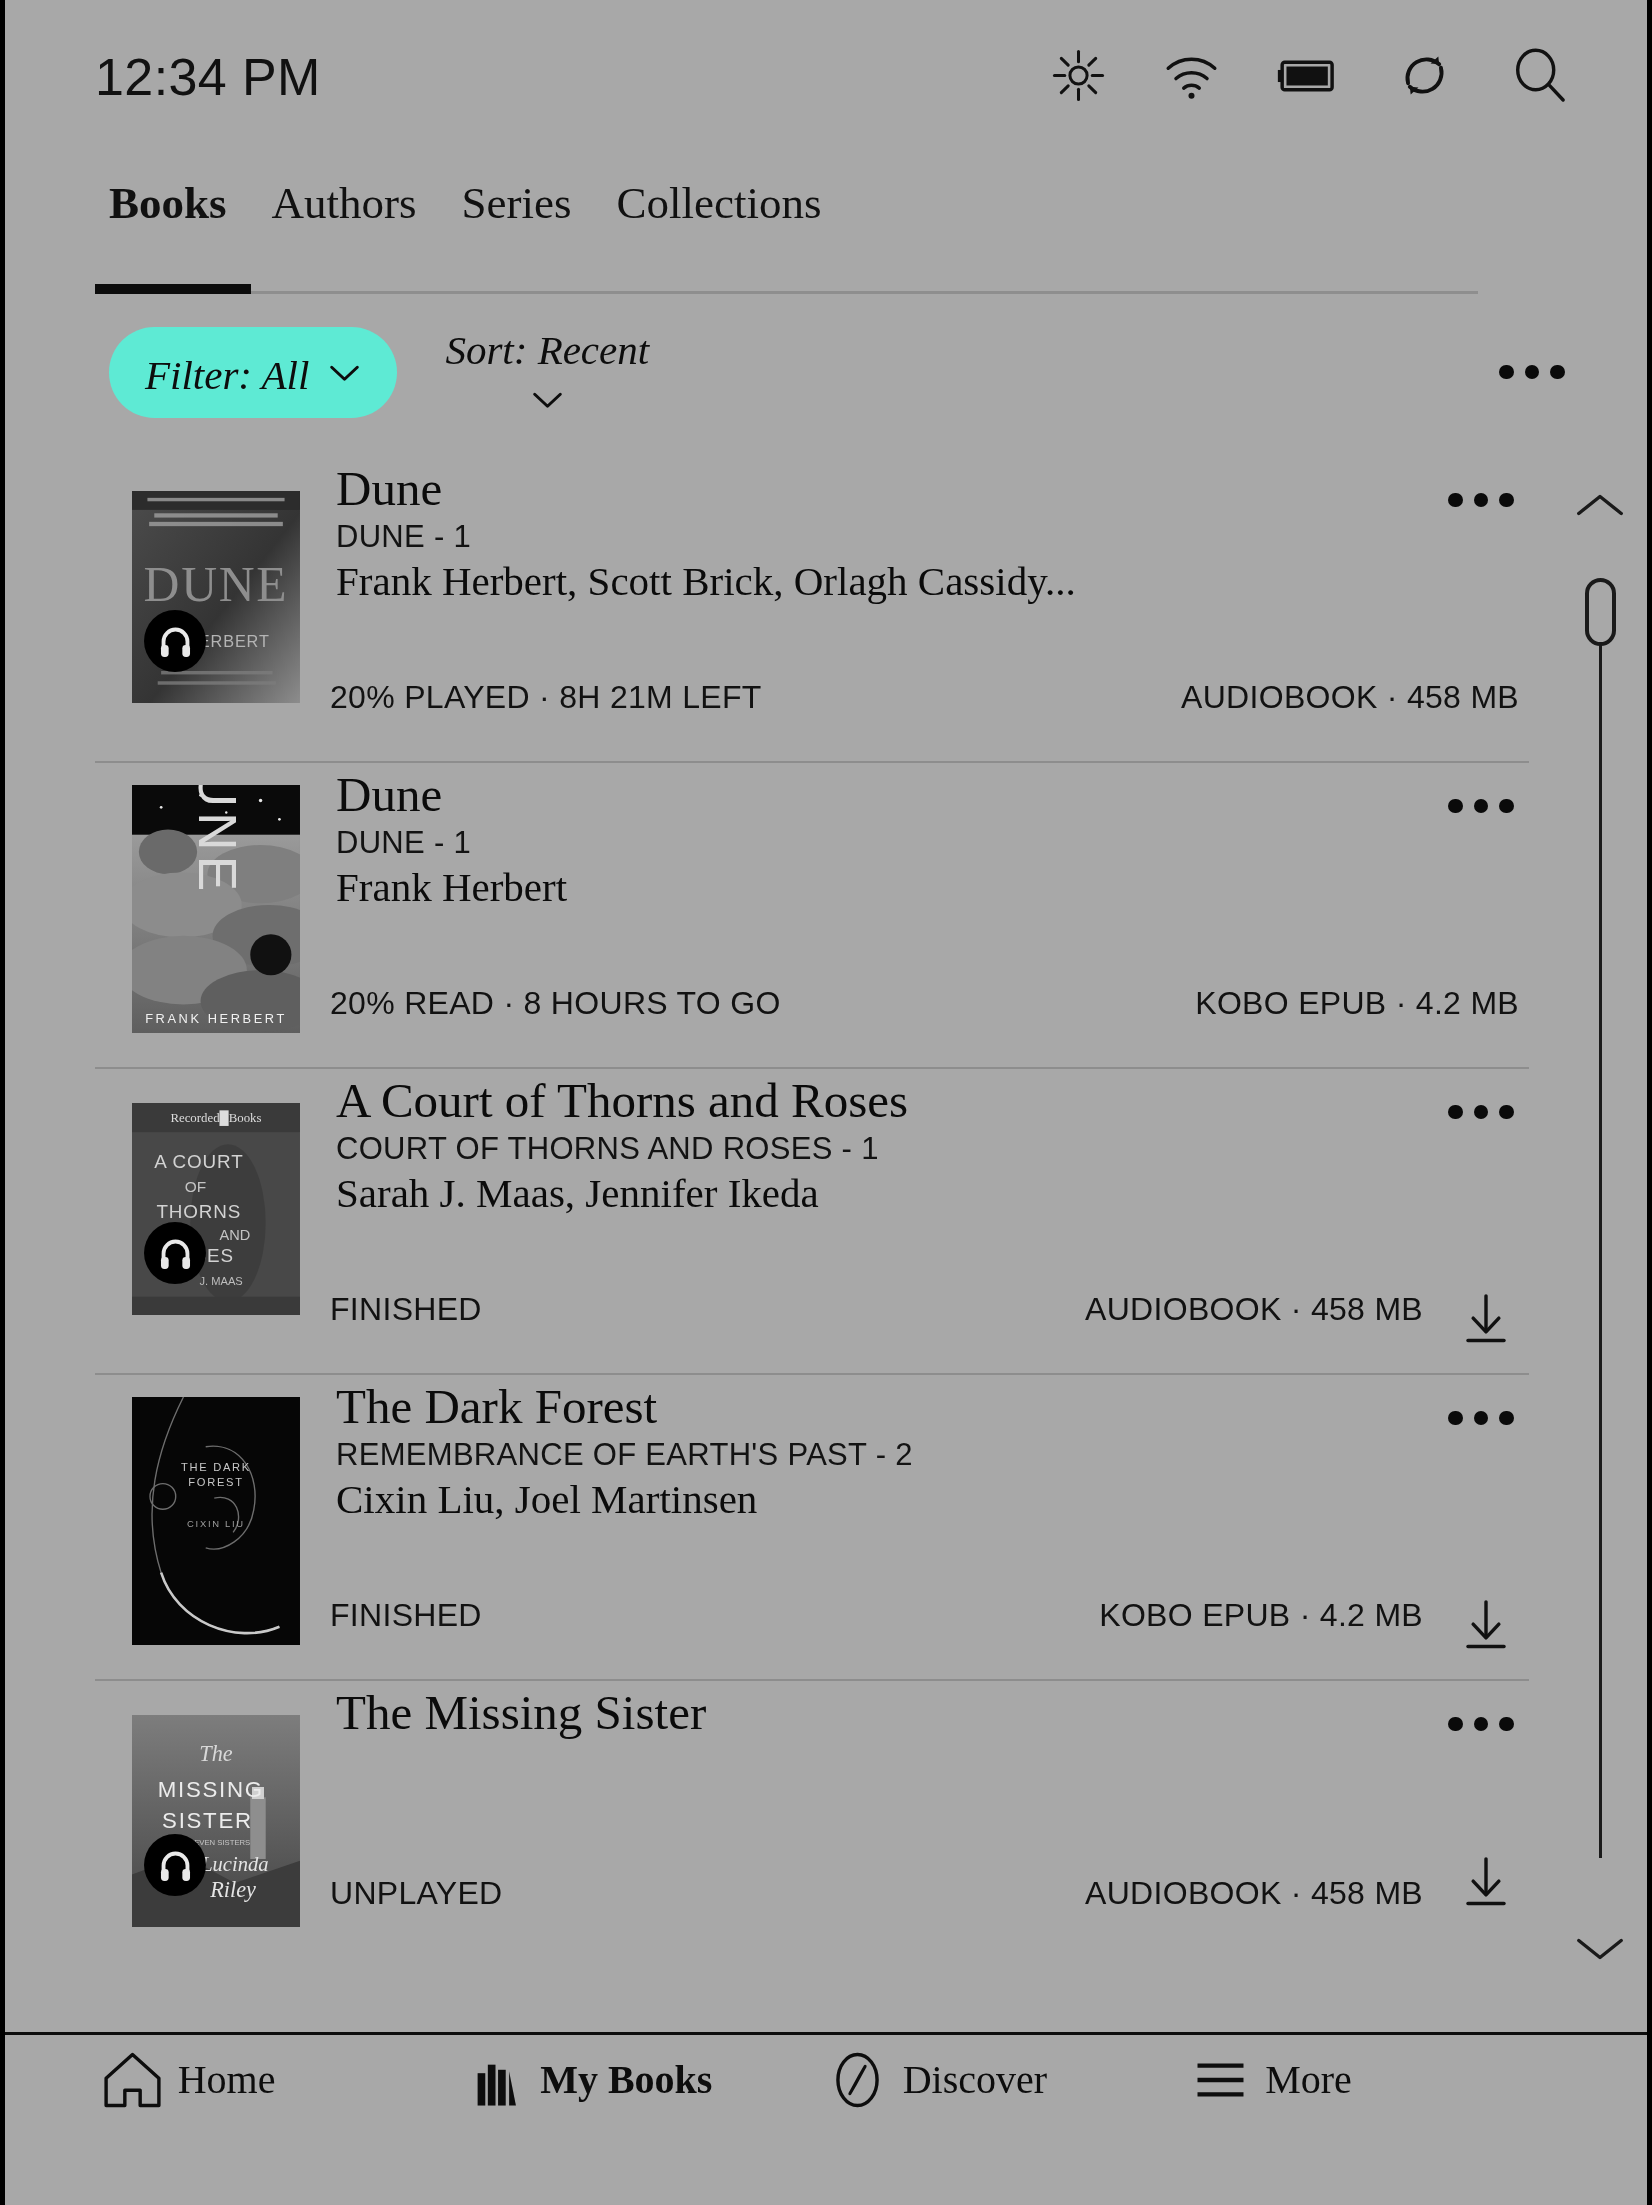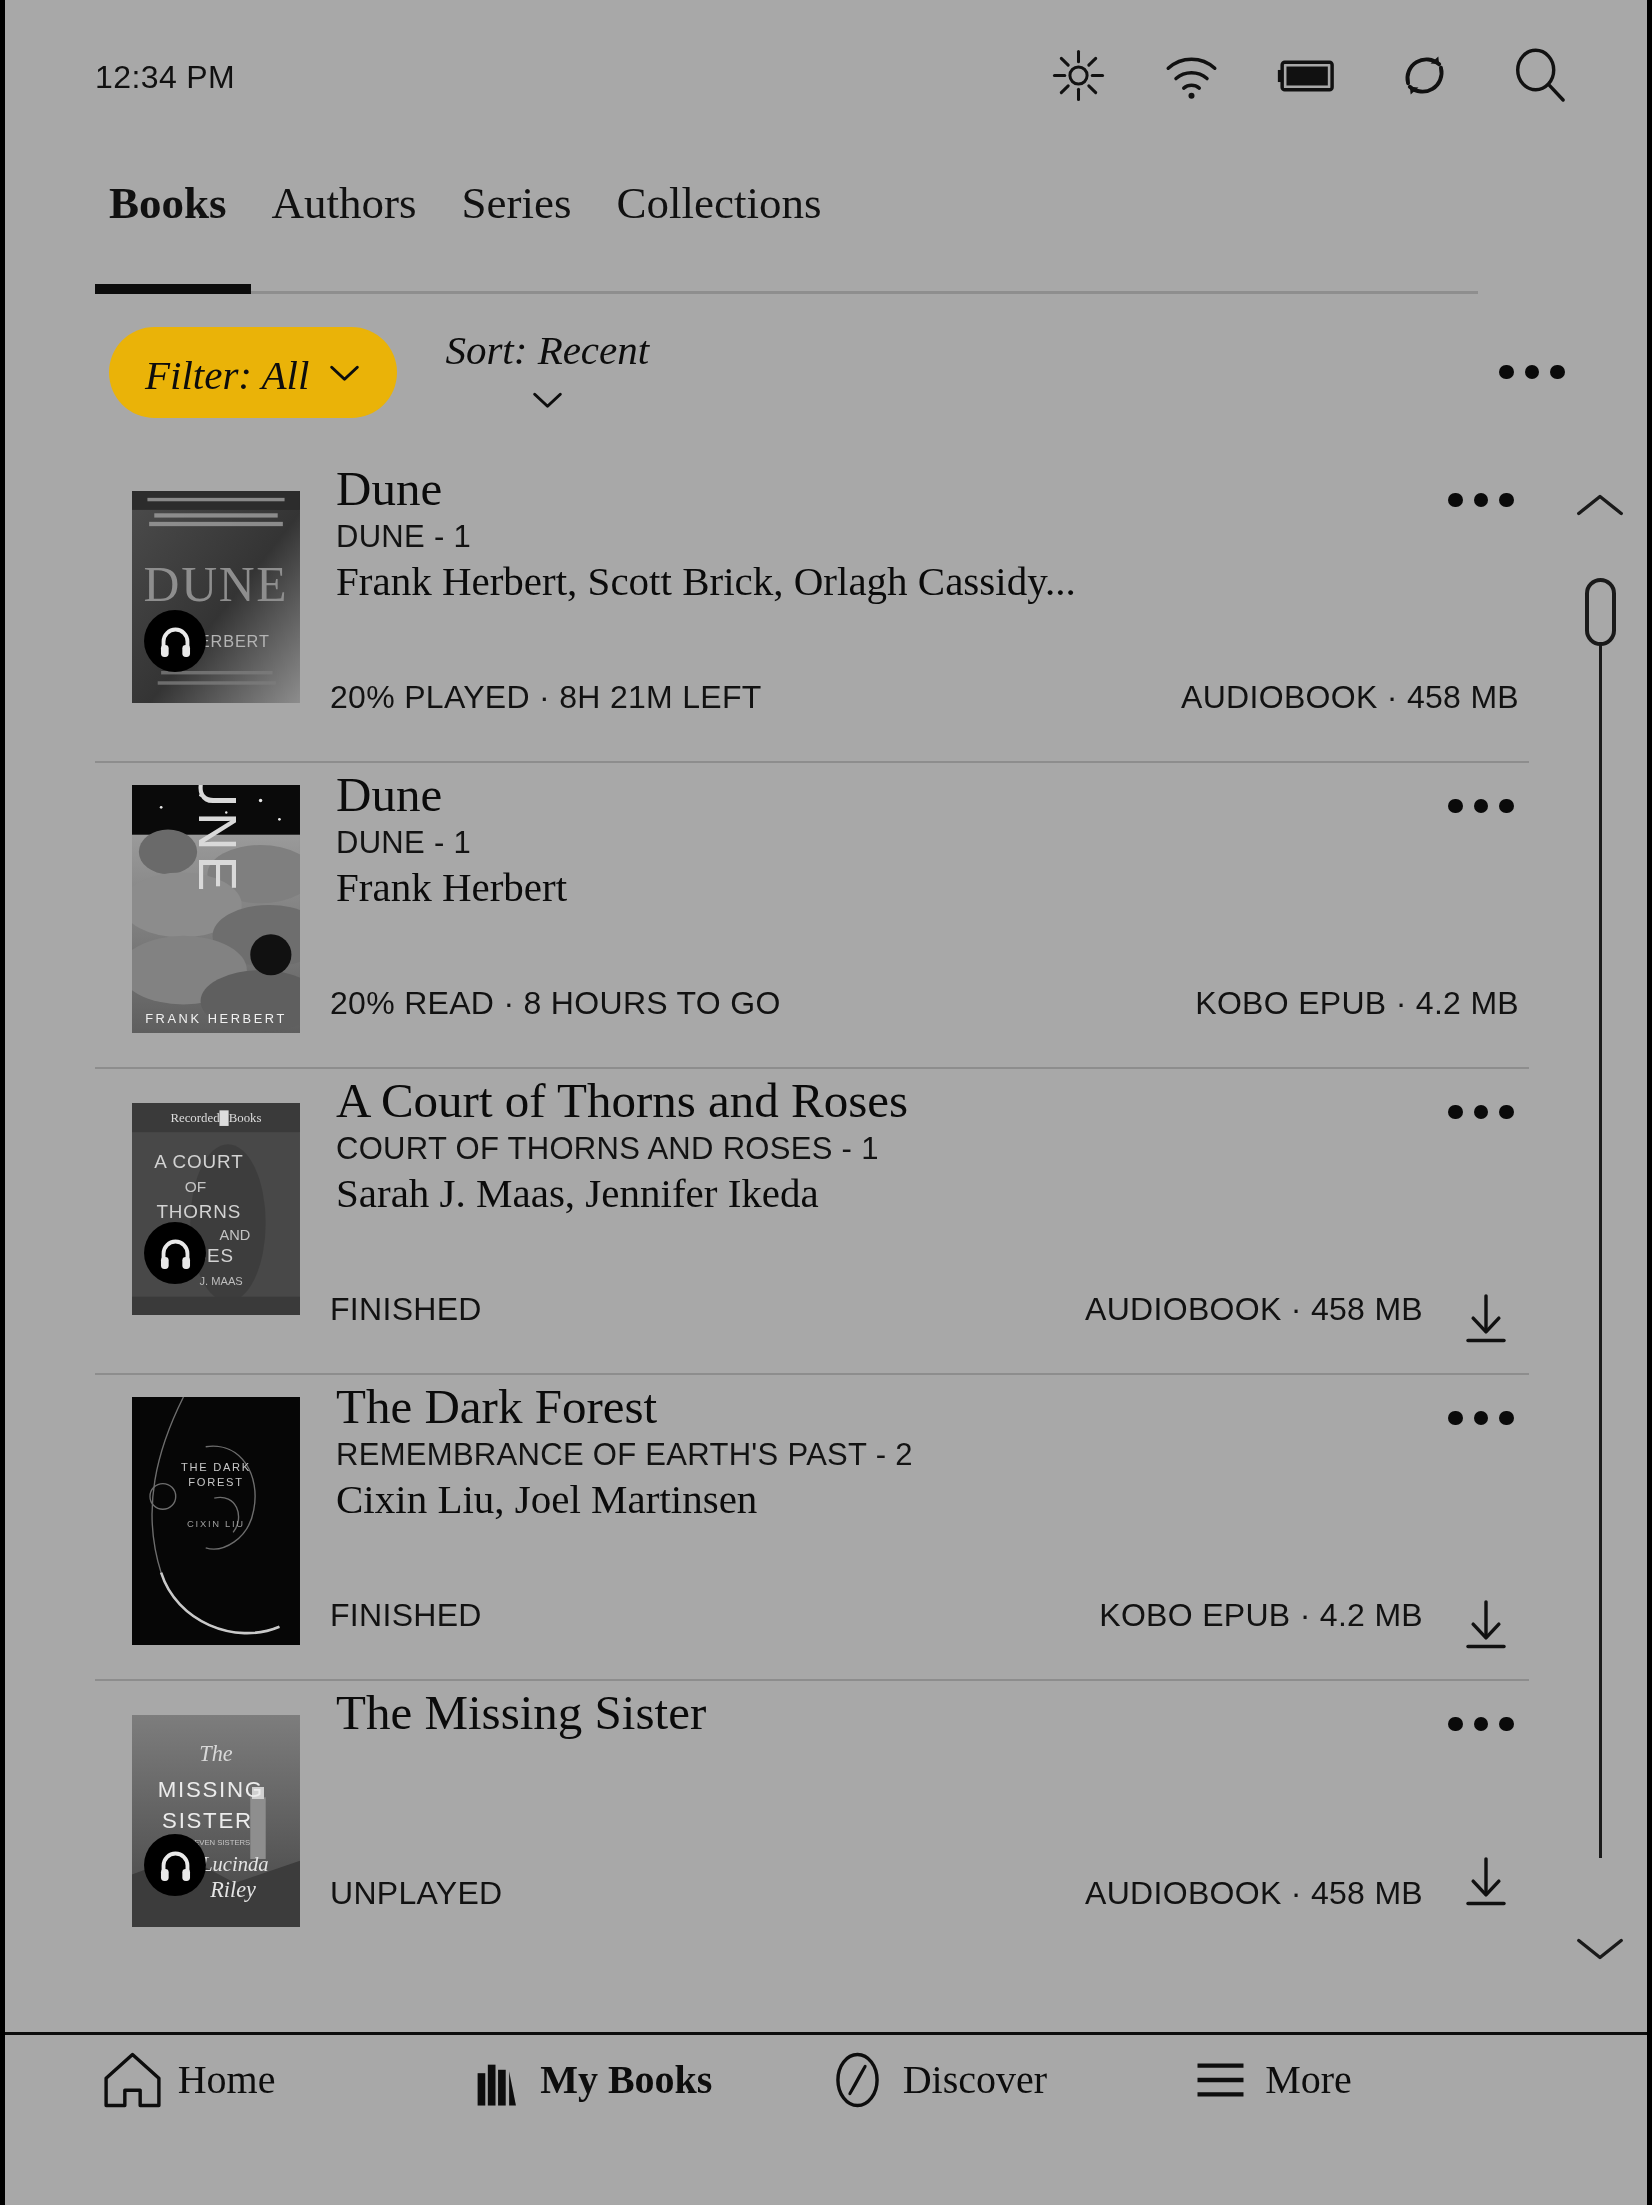--- a/index.html
+++ b/index.html
@@ -27,21 +27,21 @@
     left: 0; top: 0;
     width: 100%;
     height: 154px;
     display: flex;
     align-items: center;
     box-sizing: border-box;
     padding: 0 77px 0 90px;
   }
   .clock {
     font-family: "Liberation Sans", sans-serif;
-    font-size: 32px;
+    font-size: 52px;
     color: #111;
     letter-spacing: 0.4px;
     white-space: nowrap;
   }
   .status-icons {
     margin-left: auto;
     display: flex;
     align-items: center;
     gap: 57px;
   }
@@ -88,21 +88,21 @@
     position: absolute;
     left: 0; top: 325px;
     width: 100%;
     height: 94px;
     display: flex;
     align-items: center;
     padding: 0 77px 0 104px;
     box-sizing: border-box;
   }
   .filter-pill {
-    background: #eab308;
+    background: #5eead4;
     border-radius: 48px;
     padding: 28px 36px 22px 36px;
     display: inline-flex;
     align-items: center;
     gap: 19px;
     white-space: nowrap;
   }
   .pill-text {
     font-family: "Liberation Serif", serif;
     font-style: italic;

